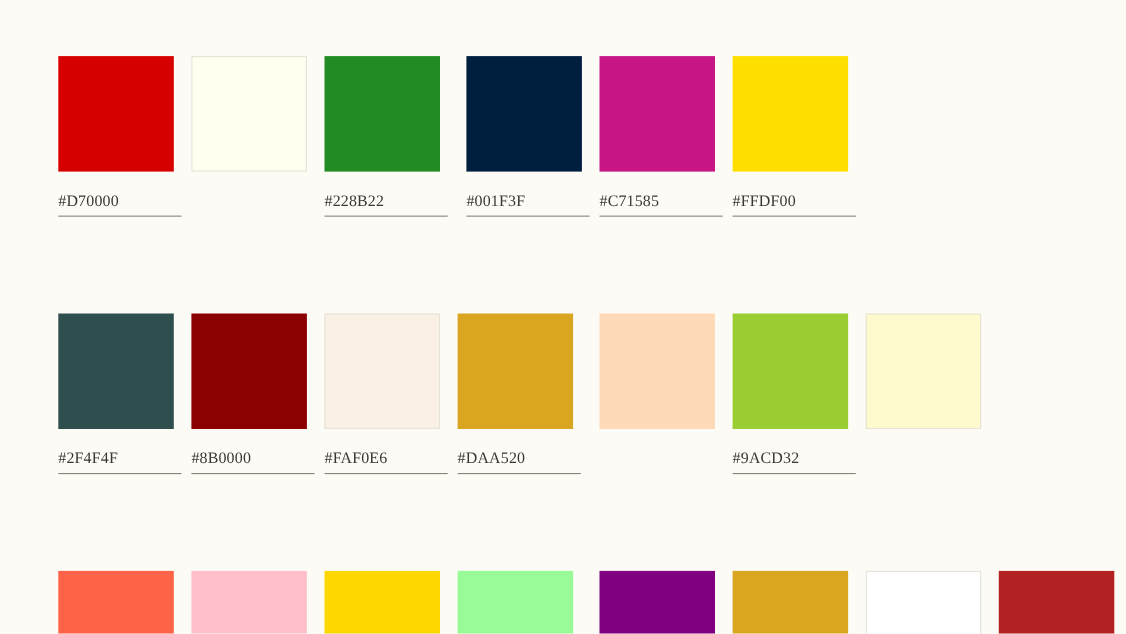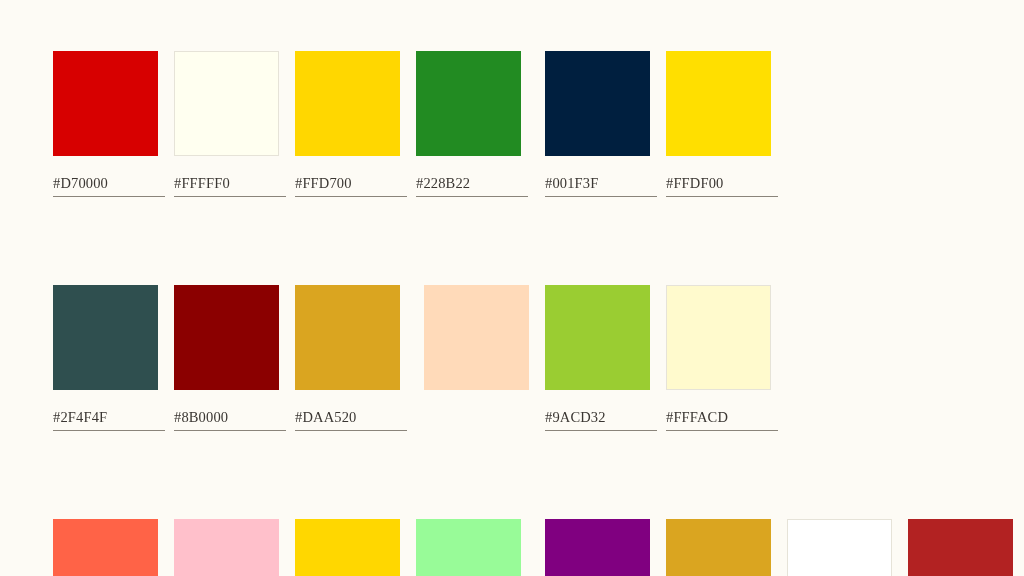--- a/index.html
+++ b/index.html
@@ -94,43 +94,40 @@
       <div class="palette-row">
         <div class="swatch-group">
           <div class="swatch-cell">
             <div class="swatch-chip" style="background-color: rgb(215, 0, 0);"></div>
             <div class="swatch-label-wrap">
               <span class="swatch-label">#D70000</span>
             </div>
           </div>
           <div class="swatch-cell">
             <div class="swatch-chip light-edge" style="background-color: rgb(255, 255, 240);"></div>
-            <div class="swatch-label-wrap">
-              <span class="swatch-label">#FFFFF0</span>
-            </div>
-          </div>
-          <div class="swatch-cell">
-            <div class="swatch-chip" style="background-color: rgb(255, 215, 0);"></div>
-            <div class="swatch-label-wrap">
-              <span class="swatch-label">#FFD700</span>
-            </div>
           </div>
           <div class="swatch-cell">
             <div class="swatch-chip" style="background-color: rgb(34, 139, 34);"></div>
             <div class="swatch-label-wrap">
               <span class="swatch-label">#228B22</span>
             </div>
           </div>
         </div>
         <div class="group-gap"></div>
         <div class="swatch-group">
           <div class="swatch-cell">
             <div class="swatch-chip" style="background-color: rgb(0, 31, 63);"></div>
             <div class="swatch-label-wrap">
               <span class="swatch-label">#001F3F</span>
+            </div>
+          </div>
+          <div class="swatch-cell">
+            <div class="swatch-chip" style="background-color: rgb(199, 21, 133);"></div>
+            <div class="swatch-label-wrap">
+              <span class="swatch-label">#C71585</span>
             </div>
           </div>
           <div class="swatch-cell">
             <div class="swatch-chip" style="background-color: rgb(255, 223, 0);"></div>
             <div class="swatch-label-wrap">
               <span class="swatch-label">#FFDF00</span>
             </div>
           </div>
         </div>
       </div>
@@ -142,42 +139,45 @@
               <span class="swatch-label">#2F4F4F</span>
             </div>
           </div>
           <div class="swatch-cell">
             <div class="swatch-chip" style="background-color: rgb(139, 0, 0);"></div>
             <div class="swatch-label-wrap">
               <span class="swatch-label">#8B0000</span>
             </div>
           </div>
           <div class="swatch-cell">
+            <div class="swatch-chip light-edge" style="background-color: rgb(250, 240, 230);"></div>
+            <div class="swatch-label-wrap">
+              <span class="swatch-label">#FAF0E6</span>
+            </div>
+          </div>
+          <div class="swatch-cell">
             <div class="swatch-chip" style="background-color: rgb(218, 165, 32);"></div>
             <div class="swatch-label-wrap">
               <span class="swatch-label">#DAA520</span>
             </div>
           </div>
         </div>
         <div class="group-gap"></div>
         <div class="swatch-group">
           <div class="swatch-cell">
             <div class="swatch-chip" style="background-color: rgb(255, 218, 185);"></div>
           </div>
           <div class="swatch-cell">
             <div class="swatch-chip" style="background-color: rgb(154, 205, 50);"></div>
             <div class="swatch-label-wrap">
               <span class="swatch-label">#9ACD32</span>
             </div>
           </div>
           <div class="swatch-cell">
             <div class="swatch-chip light-edge" style="background-color: rgb(255, 250, 205);"></div>
-            <div class="swatch-label-wrap">
-              <span class="swatch-label">#FFFACD</span>
-            </div>
           </div>
         </div>
       </div>
       <div class="palette-row">
         <div class="swatch-group">
           <div class="swatch-cell">
             <div class="swatch-chip" style="background-color: rgb(255, 99, 71);"></div>
           </div>
           <div class="swatch-cell">
             <div class="swatch-chip" style="background-color: rgb(255, 192, 203);"></div>

